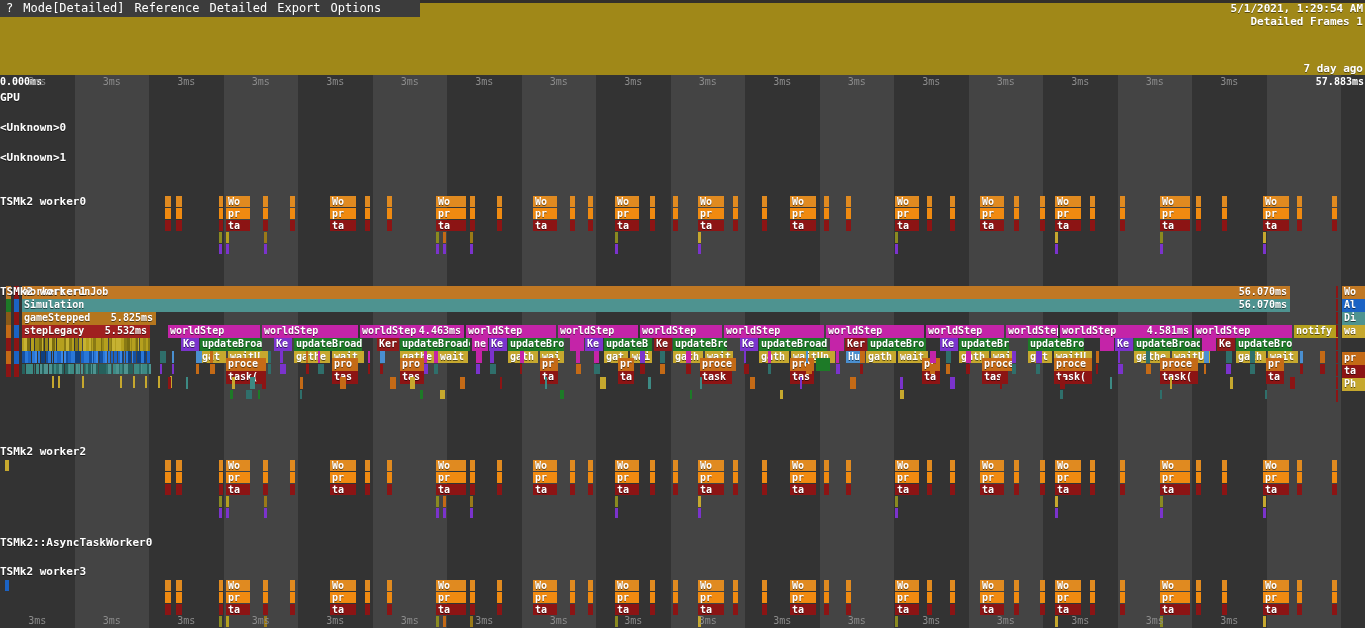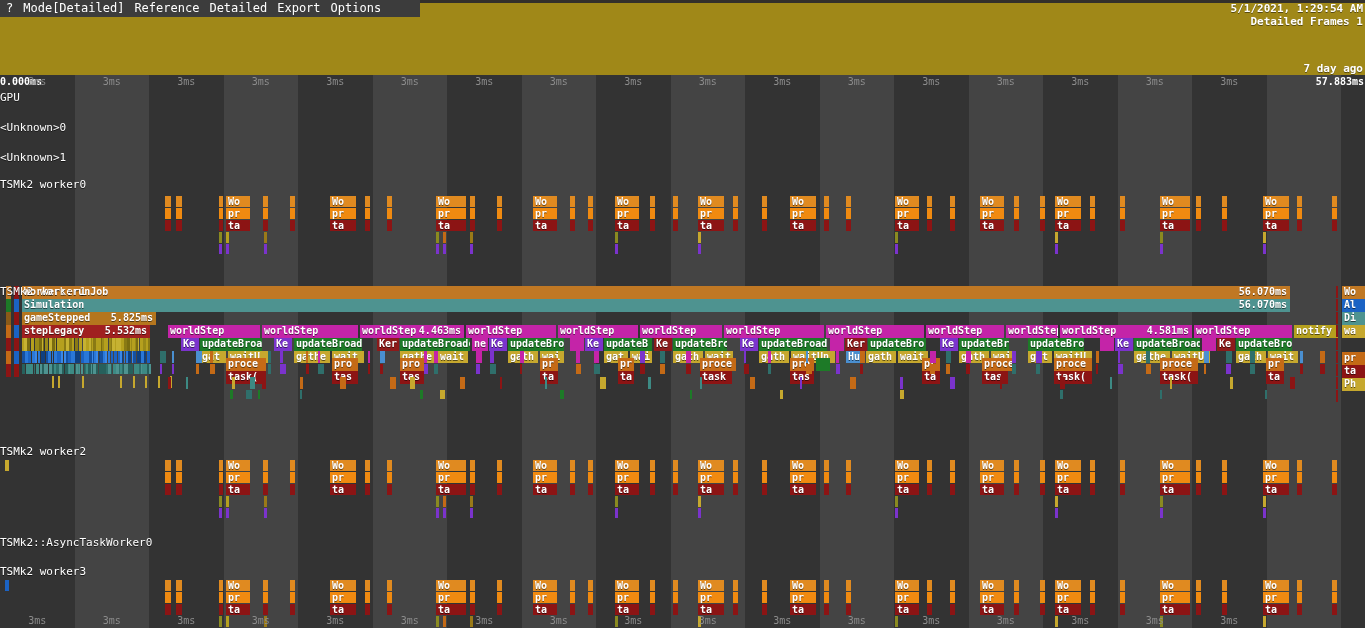--- a/index.html
+++ b/index.html
@@ -54,21 +54,21 @@
   .ruler-bot{position:absolute;left:0;bottom:0;width:1365px;height:14px;z-index:5;}
   .tick{
     position:absolute;font-size:10px;color:#8c8c8c;
     text-align:center;line-height:13px;white-space:nowrap;
   }
   .tick.zero{color:#ffffff;font-weight:bold;text-align:left;left:0;}
   .tick.end{color:#ffffff;font-weight:bold;text-align:right;}
 
   
   .rowlabel{
-    position:absolute;left:0;font-size:11px;font-weight:normal;color:#ffffff;
+    position:absolute;left:0;font-size:11px;font-weight:bold;color:#ffffff;
     white-space:nowrap;z-index:6;line-height:11px;
     text-shadow:0 1px 0 rgba(0,0,0,.6);
   }
 
   
   .blk{
     position:absolute;overflow:hidden;white-space:nowrap;
     font-size:10px;line-height:12px;font-weight:bold;
     color:#ffffff;box-sizing:border-box;
     text-shadow:0 1px 0 rgba(0,0,0,.55);
@@ -981,21 +981,21 @@
         <div class="tick" style="left: 911.25px; width: 40px; top: 0px;">3ms</div>
         <div class="tick" style="left: 985.75px; width: 40px; top: 0px;">3ms</div>
         <div class="tick" style="left: 1060.25px; width: 40px; top: 0px;">3ms</div>
         <div class="tick" style="left: 1134.75px; width: 40px; top: 0px;">3ms</div>
         <div class="tick" style="left: 1209.25px; width: 40px; top: 0px;">3ms</div>
       </div>
     <div id="labels">
         <div class="rowlabel" style="top: 17px;">GPU</div>
         <div class="rowlabel" style="top: 47px;">&lt;Unknown&gt;0</div>
         <div class="rowlabel" style="top: 77px;">&lt;Unknown&gt;1</div>
-        <div class="rowlabel" style="top: 104px;">TSMk2 worker0</div>
+        <div class="rowlabel" style="top: 121px;">TSMk2 worker0</div>
         <div class="rowlabel" style="top: 197px; margin-top: 14px;">TSMk2 worker1</div>
         <div class="rowlabel" style="top: 371px;">TSMk2 worker2</div>
         <div class="rowlabel" style="top: 462px;">TSMk2::AsyncTaskWorker0</div>
         <div class="rowlabel" style="top: 491px;">TSMk2 worker3</div>
       </div>
   </div>
 
 </div>
 
 </body></html>

